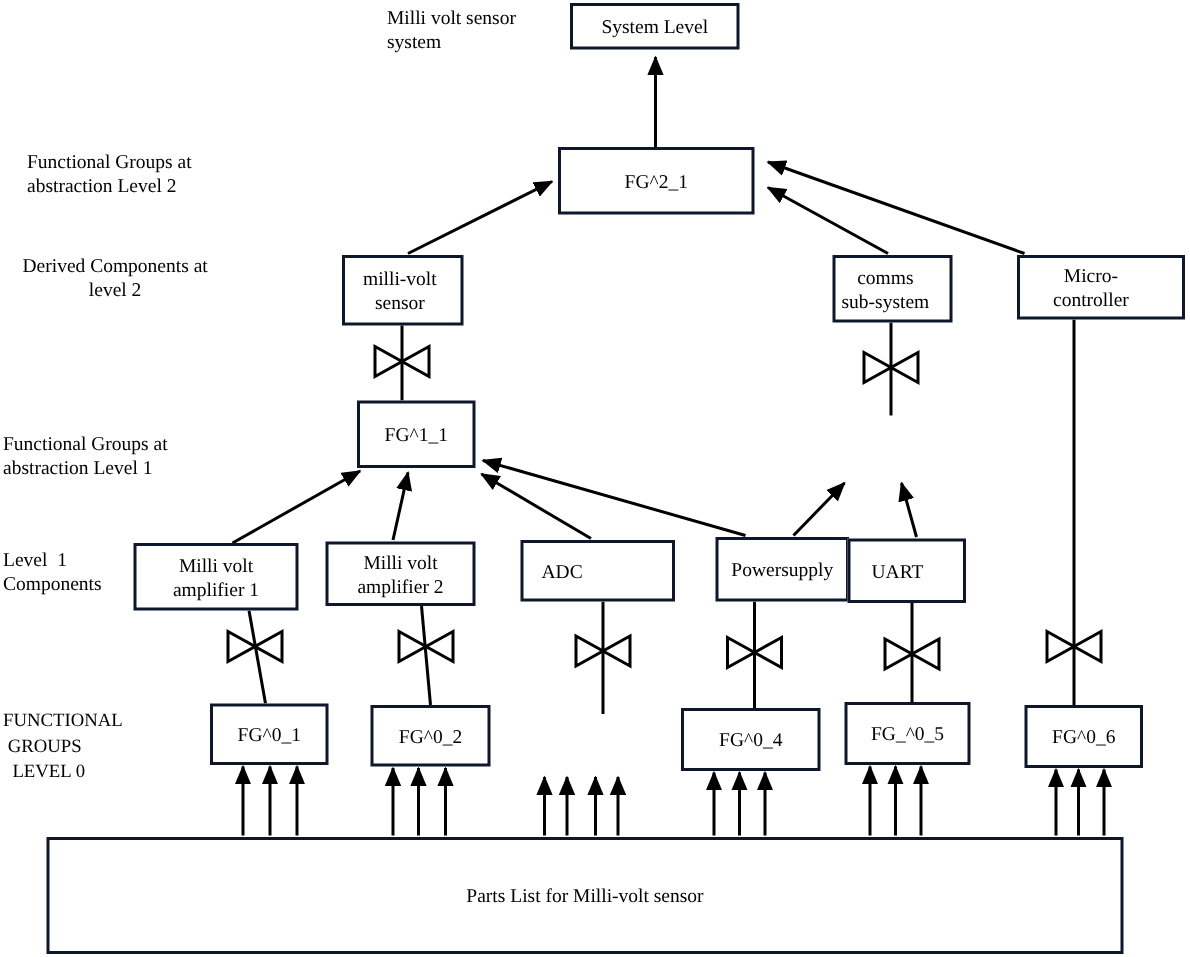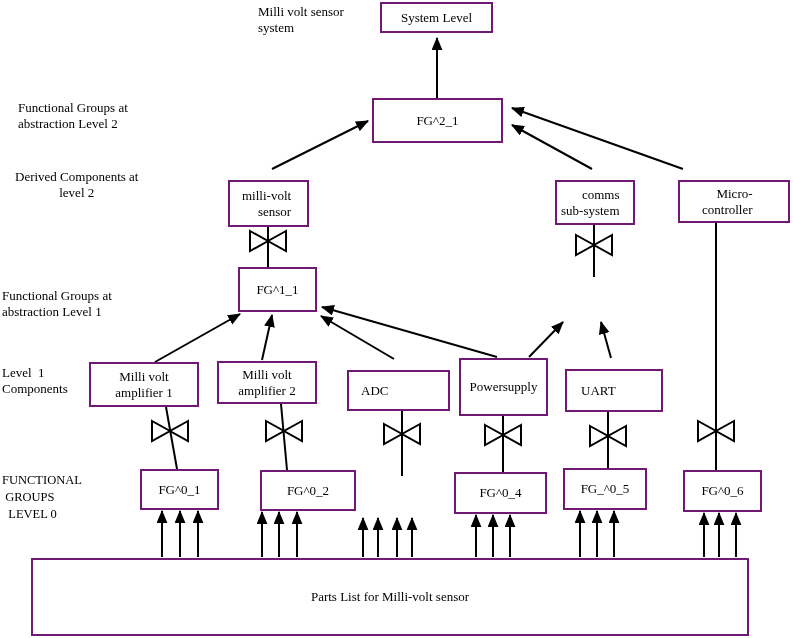--- a/index.html
+++ b/index.html
@@ -7,25 +7,25 @@
     position:relative; width:793px; height:638px;
     background:#ffffff; color:#000000;
     font-family:Liberation Serif, serif;
     overflow:hidden;
   }
   svg.wires { position:absolute; left:0; top:0; width:793px; height:638px; }
   svg.wires line, svg.wires path.wire { stroke:#000000; stroke-width:2; fill:none; }
   svg.wires path.bowtie { stroke:#000000; stroke-width:2; fill:#ffffff; }
   .node {
     position:absolute; box-sizing:border-box;
-    border:2px solid #701a75; background:#ffffff;
+    border:2px solid #0f172a; background:#ffffff;
     display:flex; align-items:center; justify-content:center;
     text-align:center; font-size:13px; line-height:16px; white-space:pre;
   }
-  .node.left { justify-content:flex-start; text-align:right;margin-top:10px; }
+  .node.left { justify-content:flex-start; text-align:center; }
   .note {
     position:absolute; font-size:13px; line-height:16px; white-space:pre;
   }
 </style>
 </head>
 <body>
 
 <div class="canvas">
 
   <svg class="wires" viewBox="0 0 793 638">
@@ -106,22 +106,22 @@
   <div class="node left" style="left:678px; top:170px; width:112px; height:43px; padding-left:22px;">Micro-
 controller</div>
   <div class="node left" style="left:555px; top:170px; width:80px; height:45px; padding-left:4px;">comms
 sub-system</div>
   <div class="node" style="left:238px; top:267px; width:79px; height:45px;">FG^1_1</div>
   <div class="node" style="left:89px; top:362px; width:110px; height:45px;">Milli volt
 amplifier 1</div>
   <div class="node" style="left:217px; top:361px; width:100px; height:43px;">Milli volt
 amplifier 2</div>
   <div class="node left" style="left:347px; top:360px; width:103px; height:41px; padding-left:12px;">ADC</div>
-  <div class="node" style="left:459px; top:358px; width:89px; height:58px;">Powersupply</div>
-  <div class="node left" style="left:565px; top:359px; width:98px; height:43px; padding-left:14px;">UART</div>
+  <div class="node" style="left:477px; top:358px; width:89px; height:43px;">Powersupply</div>
+  <div class="node left" style="left:565px; top:359px; width:79px; height:43px; padding-left:14px;">UART</div>
   <div class="node" style="left:140px; top:469px; width:79px; height:41px;">FG^0_1</div>
-  <div class="node" style="left:247px; top:470px; width:96px; height:41px;margin-left:13px;">FG^0_2</div>
+  <div class="node" style="left:247px; top:470px; width:80px; height:41px;">FG^0_2</div>
   <div class="node" style="left:454px; top:472px; width:93px; height:42px;">FG^0_4</div>
   <div class="node" style="left:563px; top:468px; width:84px; height:42px;">FG_^0_5</div>
   <div class="node" style="left:683px; top:470px; width:79px; height:42px;">FG^0_6</div>
   <div class="node" style="left:31px; top:558px; width:718px; height:78px;">Parts List for Milli-volt sensor</div>
 
 </div>
 
 </body></html>

